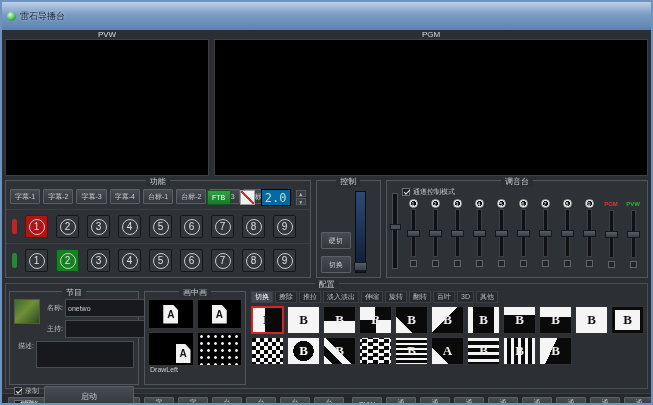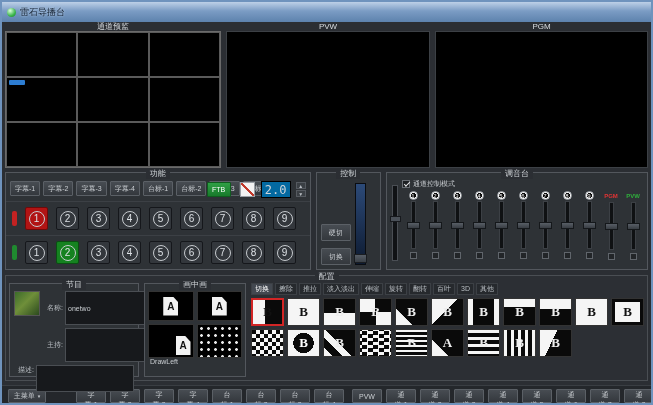--- a/index.html
+++ b/index.html
@@ -1,20 +1,20 @@
 <!DOCTYPE html>
 <html><head>
 <meta charset="utf-8">
 <style>
   * { box-sizing: border-box; margin: 0; padding: 0; }
   body { background:#888; font-family:"Liberation Sans", sans-serif; }
   .window { width:653px; height:405px; background:#2b2e33; border:2px solid #6f93bd;
             overflow:hidden; position:relative; }
   
-  .titlebar { height:20px; background:linear-gradient(#bdd0e7,#7b9cc4 45%,#5d82ad);
+  .titlebar { height:28px; background:linear-gradient(#bdd0e7,#7b9cc4 45%,#5d82ad);
               display:flex; align-items:center; gap:4px; padding:0 5px; }
   .app-icon { width:9px; height:9px; border-radius:50%;
               background:radial-gradient(circle at 35% 30%, #dcffdc, #3ab54a 60%, #1c7a2a);
               flex:none; }
   .win-title { font-size:9px; color:#0e1c2e; text-shadow:0 0 2px #cfe0f2; }
 
   
   .monitors { display:flex; gap:5px; padding:0 3px; height:146px; }
   .panel { display:flex; flex-direction:column; }
   .panel-header { height:9px; line-height:9px; font-size:8px; color:#d8dce0; text-align:center; }
@@ -100,21 +100,21 @@
                   display:flex; gap:5px; padding:7px 3px 3px; background:#2c2f34; }
   
   .program { width:130px; font-size:7px; color:#b9bec3; display:flex; flex-direction:column; padding:7px 4px 3px; }
   .prog-top { display:flex; gap:3px; }
   .prog-thumb { width:26px; height:25px; flex:none; border:1px solid #555;
                 background:linear-gradient(135deg,#3c6b2a,#6f8f3a 45%,#2c4a1e); }
   .prog-fields { flex:1; display:flex; flex-direction:column; gap:3px; }
   .field-row { display:flex; align-items:center; gap:2px; }
   .field-label { width:20px; text-align:right; flex:none; }
   .tfield { flex:1; height:11px; background:#17191c; border:1px solid #4a4e53; color:#c9cdd1;
-            font-size:7px; padding:16px 2px; font-family:"Liberation Sans", sans-serif; }
+            font-size:7px; padding:8px 2px; font-family:"Liberation Sans", sans-serif; }
   .desc-row { display:flex; gap:2px; margin-top:3px; }
   .desc-row textarea { flex:1; height:27px; resize:none; background:#17191c; border:1px solid #4a4e53;
                        color:#c9cdd1; font-size:7px; font-family:"Liberation Sans", sans-serif; }
   .prog-bottom { display:flex; align-items:flex-start; margin-top:18px; }
   .check-col { display:flex; flex-direction:column; gap:3px; }
   .check-item { display:flex; align-items:center; gap:3px; }
   .start-btn { flex:1; height:20px; margin-left:5px; font-size:8px; }
   
   .pip { width:102px; display:flex; flex-direction:column; padding:7px 3px 8px; }
   .pip-grid { display:grid; grid-template-columns:1fr 1fr; gap:3px; flex:1; }
@@ -173,36 +173,20 @@
 <body>
 
 <div class="window">
 
   <div class="titlebar">
     <span class="app-icon"></span>
     <span class="win-title">雷石导播台</span>
   </div>
 
   <div class="monitors">
-    <div class="panel grid-panel">
-      <div class="panel-header">通道预监</div>
-      <div class="grid">
-        <div class="cell"></div>
-        <div class="cell"></div>
-        <div class="cell"></div>
-        <div class="cell">
-          <span class="chan-tag"></span>
-        </div>
-        <div class="cell"></div>
-        <div class="cell"></div>
-        <div class="cell"></div>
-        <div class="cell"></div>
-        <div class="cell"></div>
-      </div>
-    </div>
     <div class="panel pvw-panel">
       <div class="panel-header">PVW</div>
       <div class="screen"></div>
     </div>
     <div class="panel pgm-panel">
       <div class="panel-header">PGM</div>
       <div class="screen"></div>
     </div>
   </div>
 

